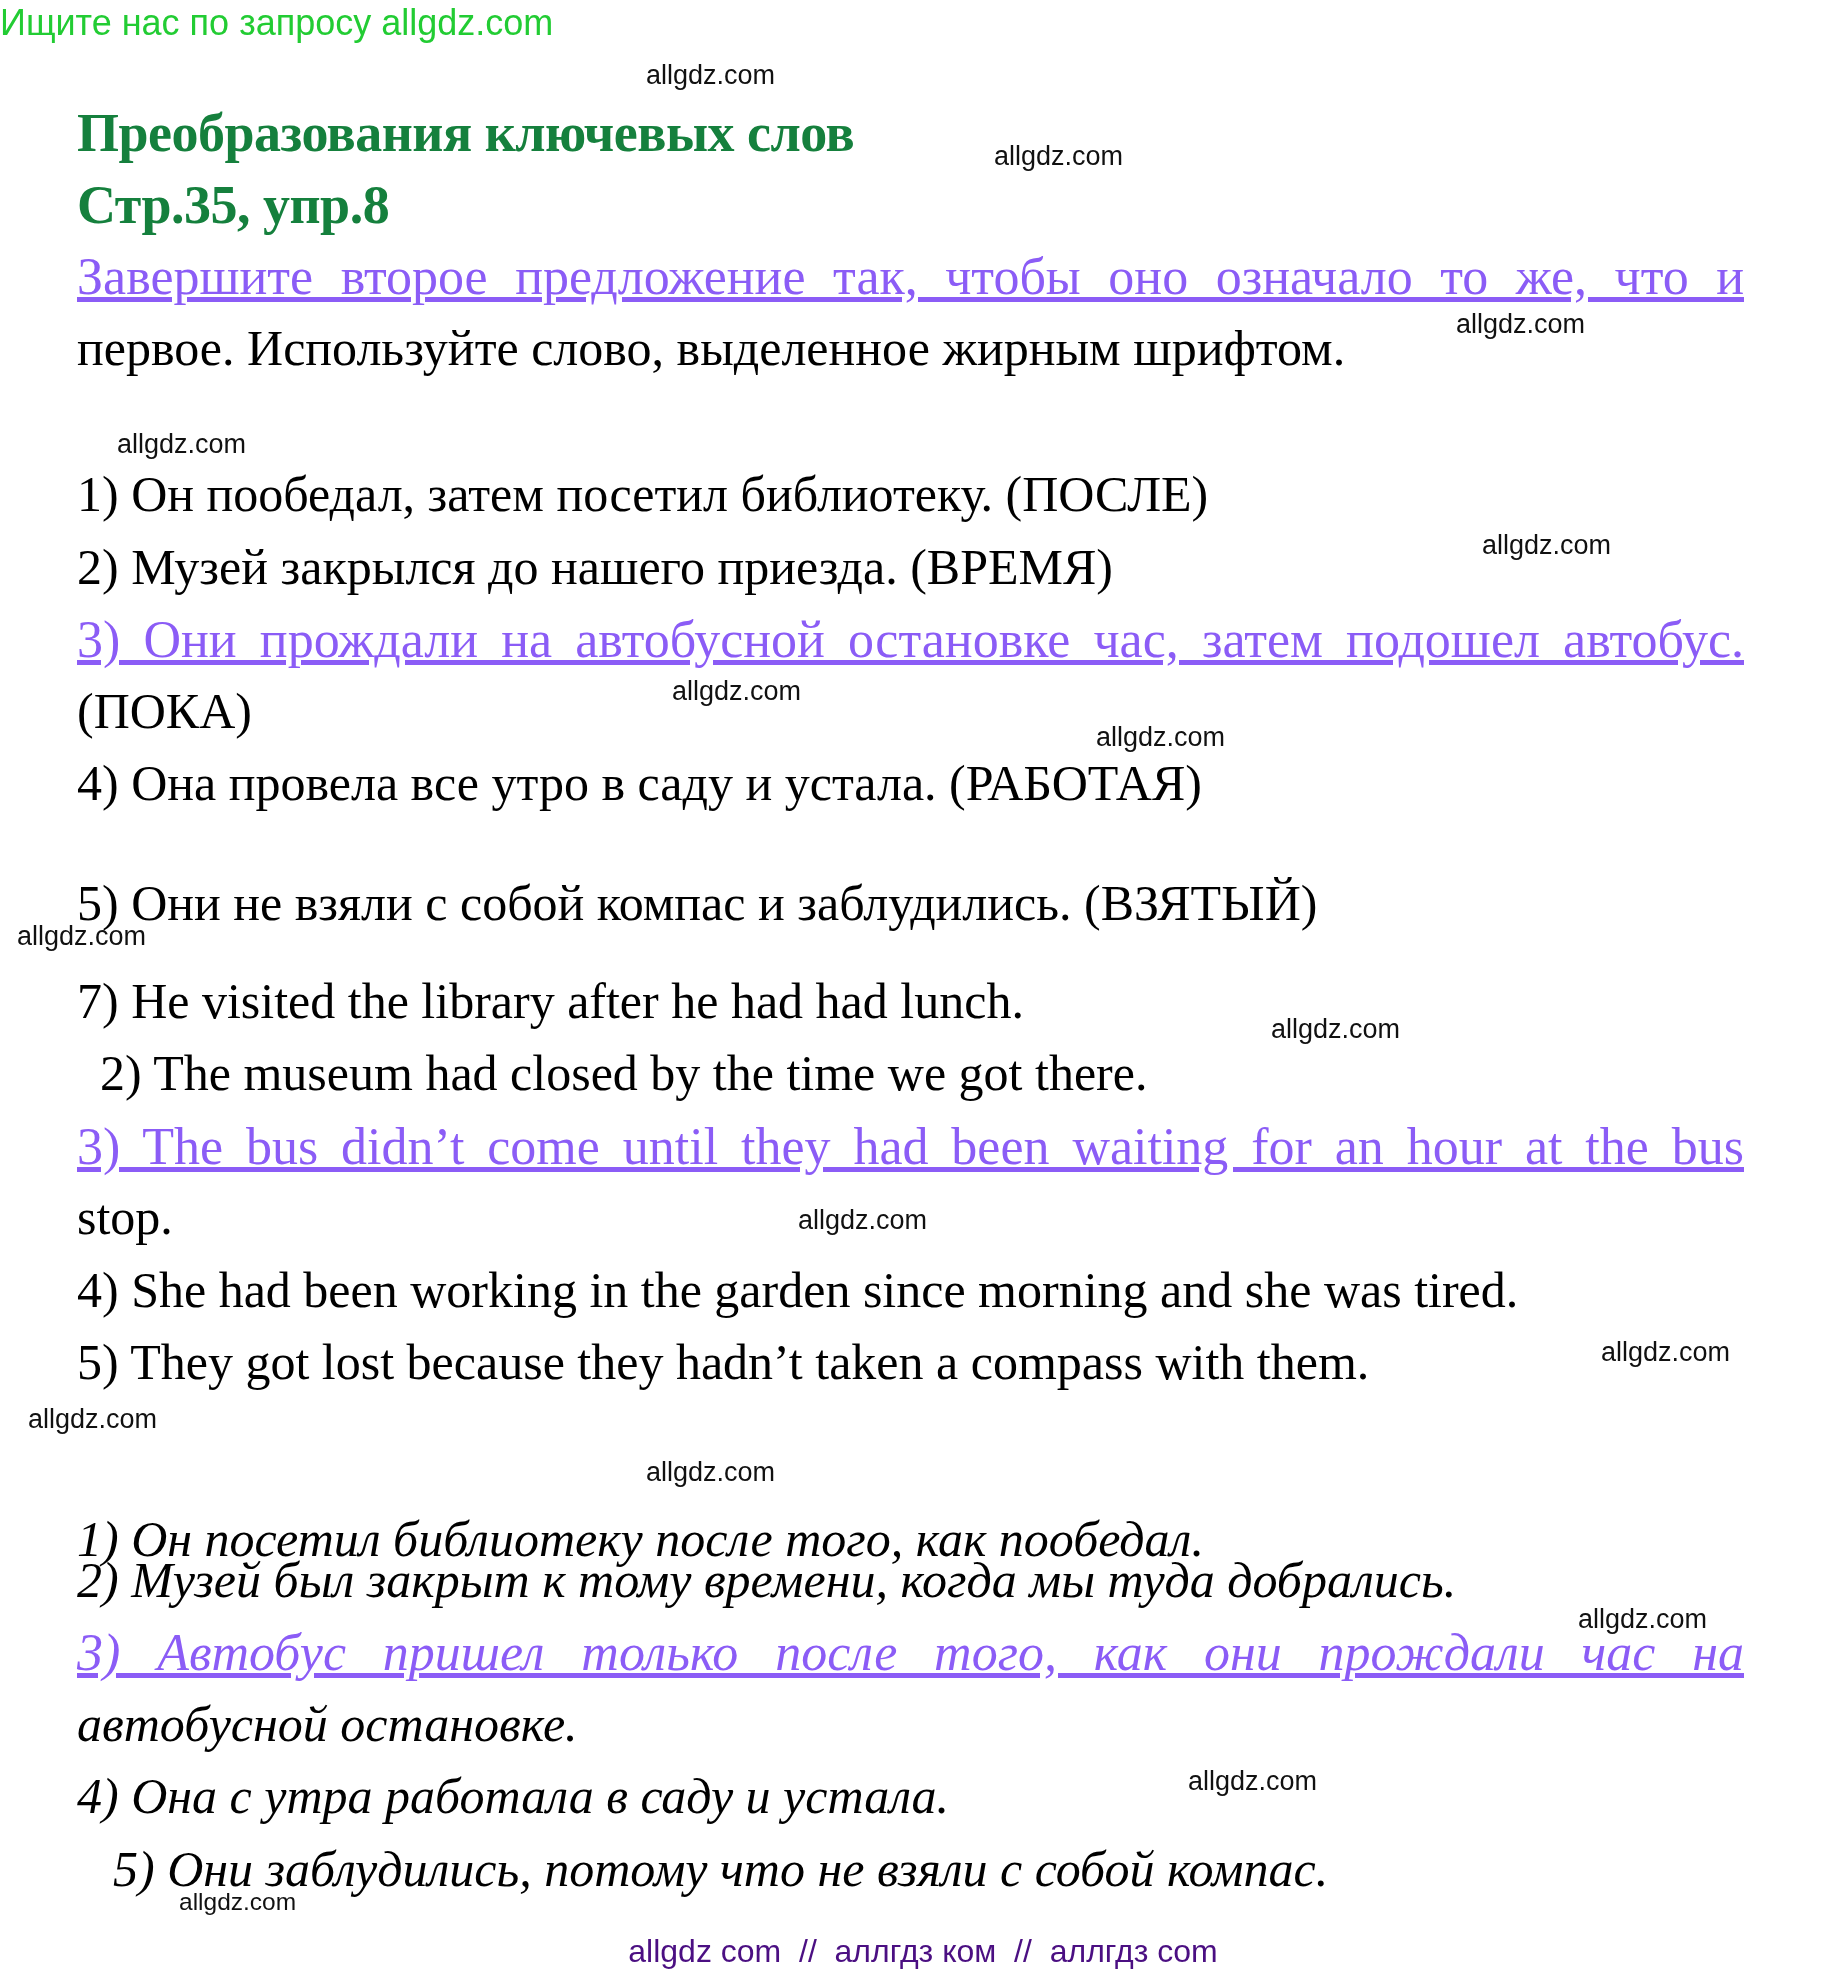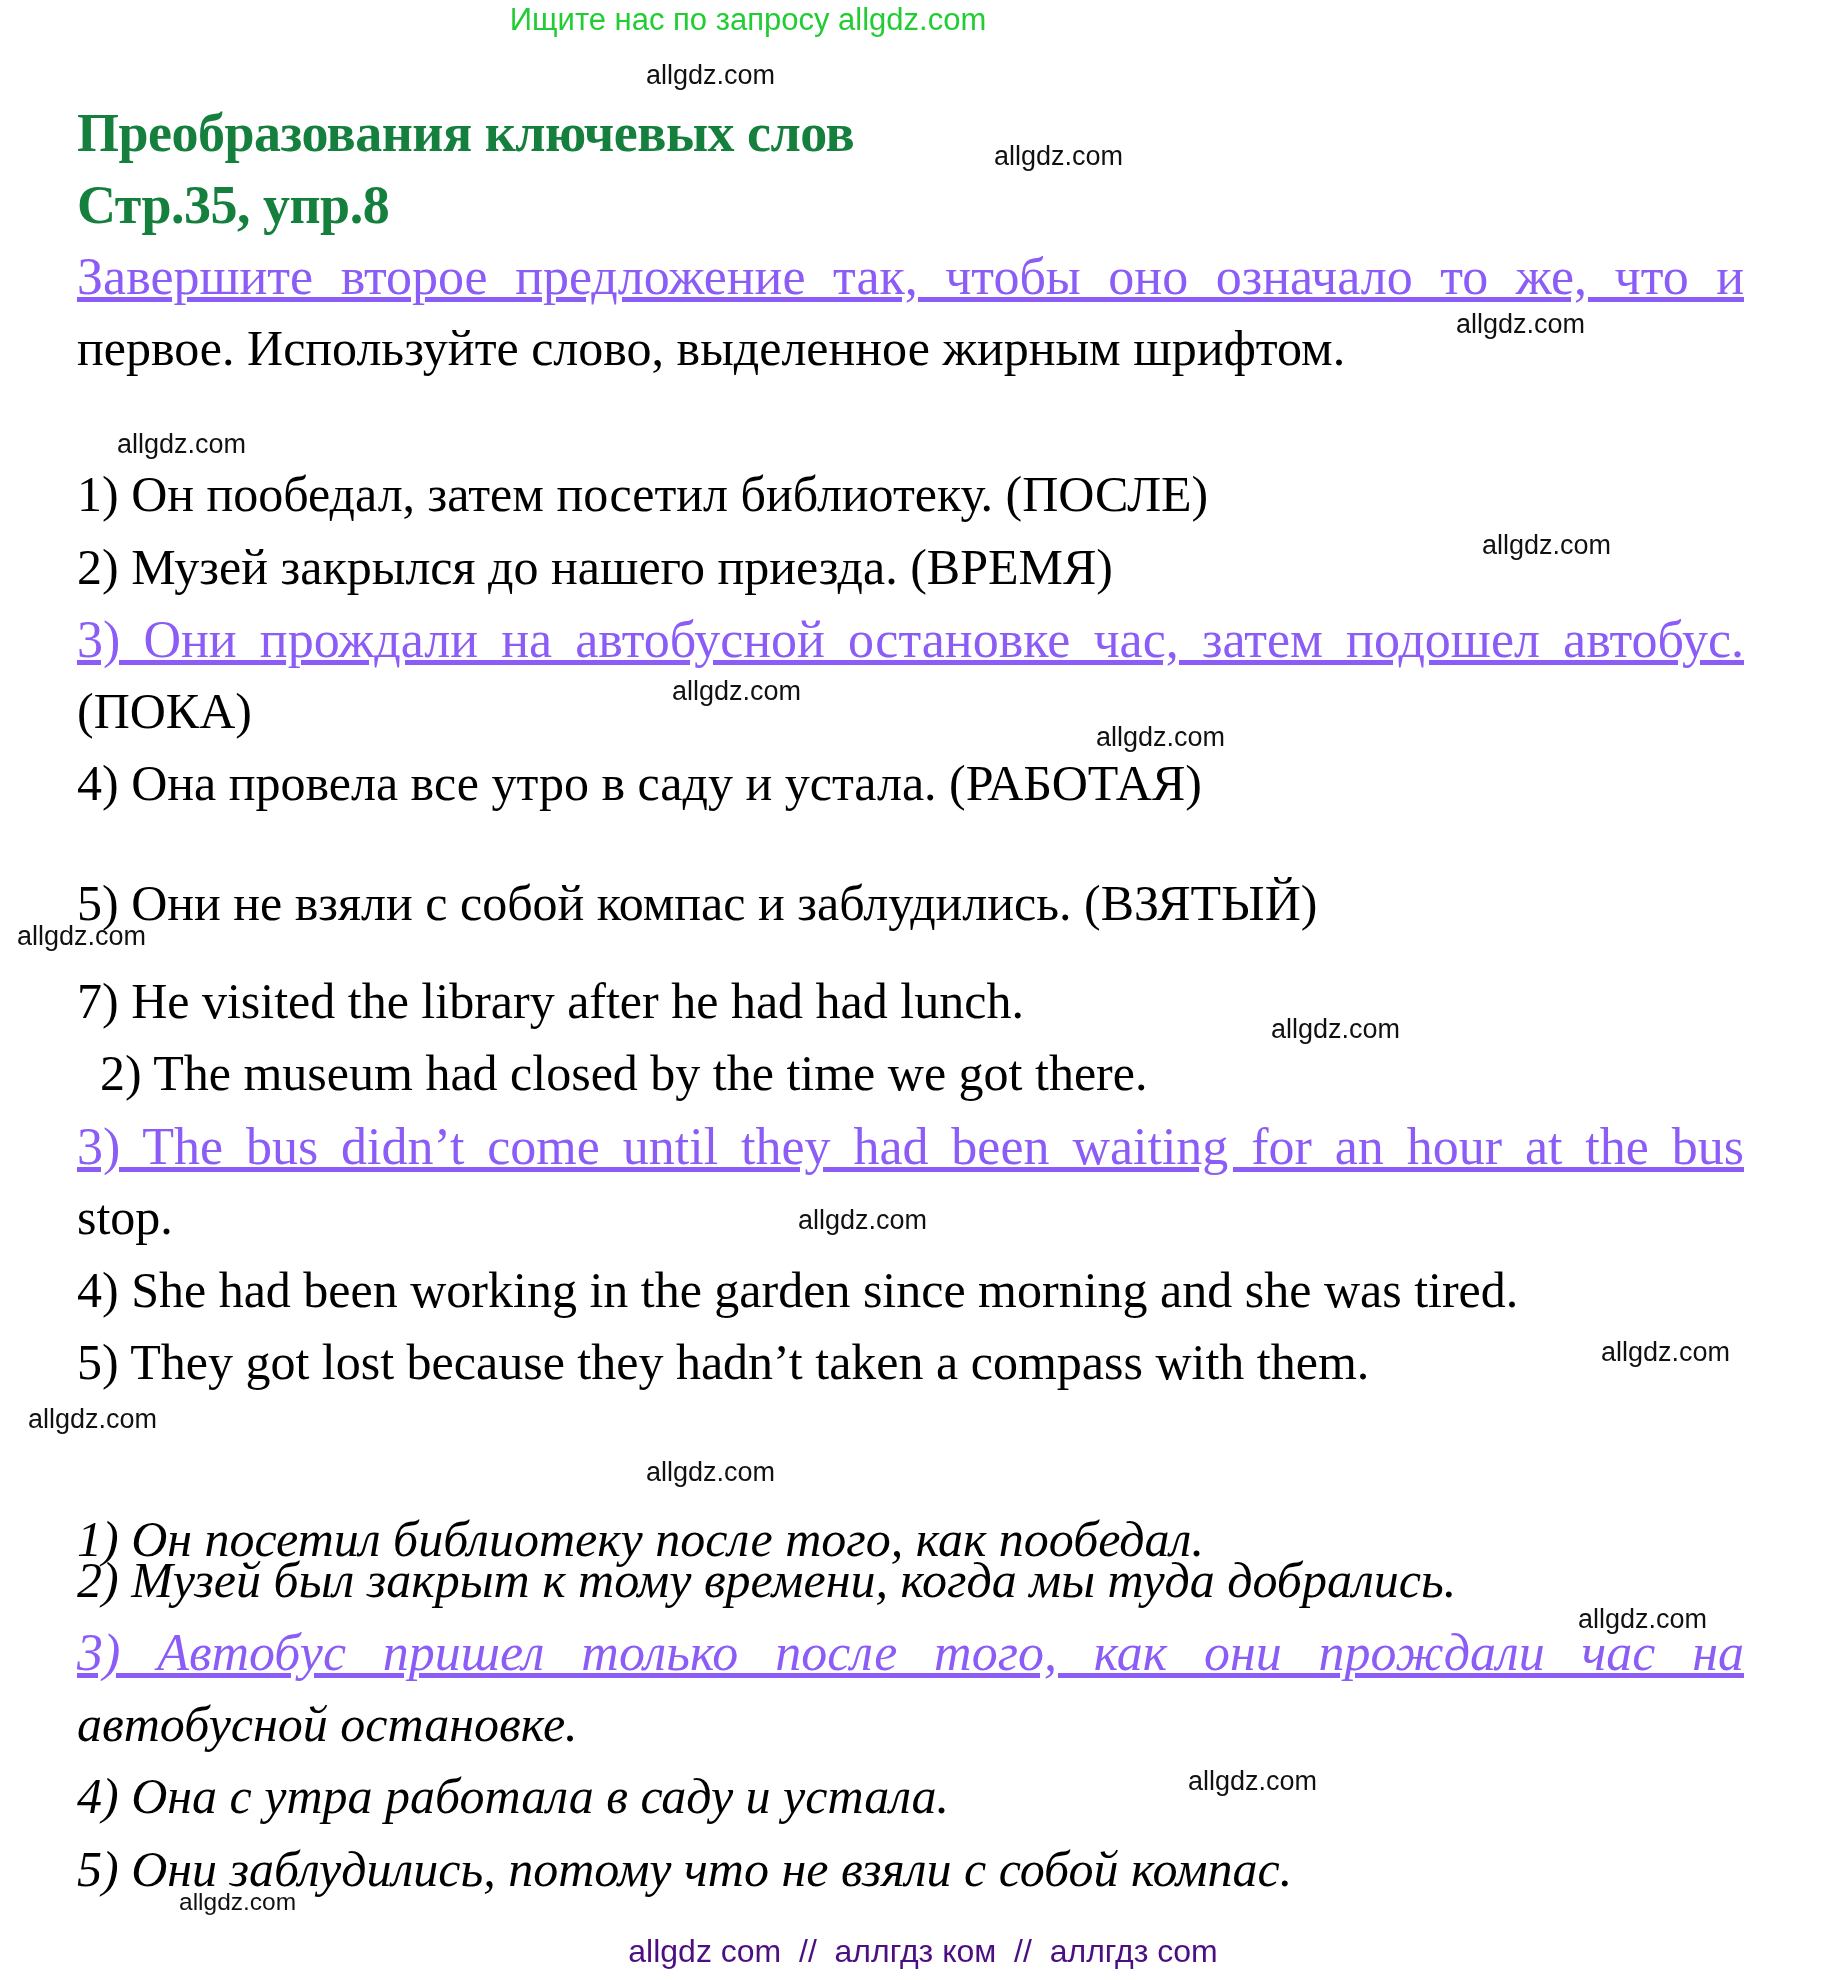--- a/index.html
+++ b/index.html
@@ -1,18 +1,18 @@
 <!DOCTYPE html>
 <html style="font-size:15px"><head>
   <meta charset="utf-8">
   <style>
     html, body { margin: 0; padding: 0; background: #ffffff; }
     body { width: 1846px; height: 1980px; position: relative; overflow: hidden; }
-    .top-banner { position: absolute; top: 1.9px; left: 0; width: 1496px; text-align: center;
-      font-family: "Liberation Sans", sans-serif; font-size: 31px; color: #22cc33; }
+    .top-banner { position: absolute; top: 1.9px; left: 0; width: 1496px; 
+      font-family: "Liberation Sans", sans-serif; font-size: 36px; color: #22cc33; }
     .footer-banner { position: absolute; top: 1933px; left: 0; width: 1846px; text-align: center;
       font-family: "Liberation Sans", sans-serif; font-size: 32px; color: #4b0f82; white-space: pre; }
     .wm { position: absolute; font-family: "Liberation Sans", sans-serif; font-size: 27px; color: #111; }
     .wm.small { font-size: 24.5px; }
     .heading { position: absolute; left: 77px; font-family: "Liberation Serif", serif; font-weight: bold;
       font-size: 54px; color: #15803d; letter-spacing: -0.5px; }
     .line { position: absolute; left: 77px; font-family: "Liberation Serif", serif; font-size: 50px; color: #000; white-space: nowrap; }
     .line.it { font-style: italic; }
     .justify-line { position: absolute; left: 77px; width: 1667px; font-family: "Liberation Serif", serif; font-size: 52px;
       color: #8b5cf6; text-align: justify; text-align-last: justify; white-space: normal; text-decoration: underline; }
@@ -63,17 +63,17 @@
   <div class="line" style="top:1261px;">4) She had been working in the garden since morning and she was tired.</div>
   <div class="line" style="top:1333px;">5) They got lost because they hadn’t taken a compass with them.</div>
 </div>
 
 <div>
   <div class="line it" style="top:1478px;margin-top:32px;">1) Он посетил библиотеку после того, как пообедал.</div>
   <div class="line it" style="top:1551px;">2) Музей был закрыт к тому времени, когда мы туда добрались.</div>
   <div class="justify-line it" style="top:1623px;">3) Автобус пришел только после того, как они прождали час на</div>
   <div class="line it" style="top:1695px;">автобусной остановке.</div>
   <div class="line it" style="top:1767px;">4) Она с утра работала в саду и устала.</div>
-  <div class="line it" style="top:1840px;">5) Они заблудились, потому что не взяли с собой компас.</div>
+  <div class="line it" style="top:1840px;margin-left:36px;">5) Они заблудились, потому что не взяли с собой компас.</div>
 </div>
 
 <div class="footer-banner">allgdz com  //  аллгдз ком  //  аллгдз com</div>
 
 
 </body></html>

